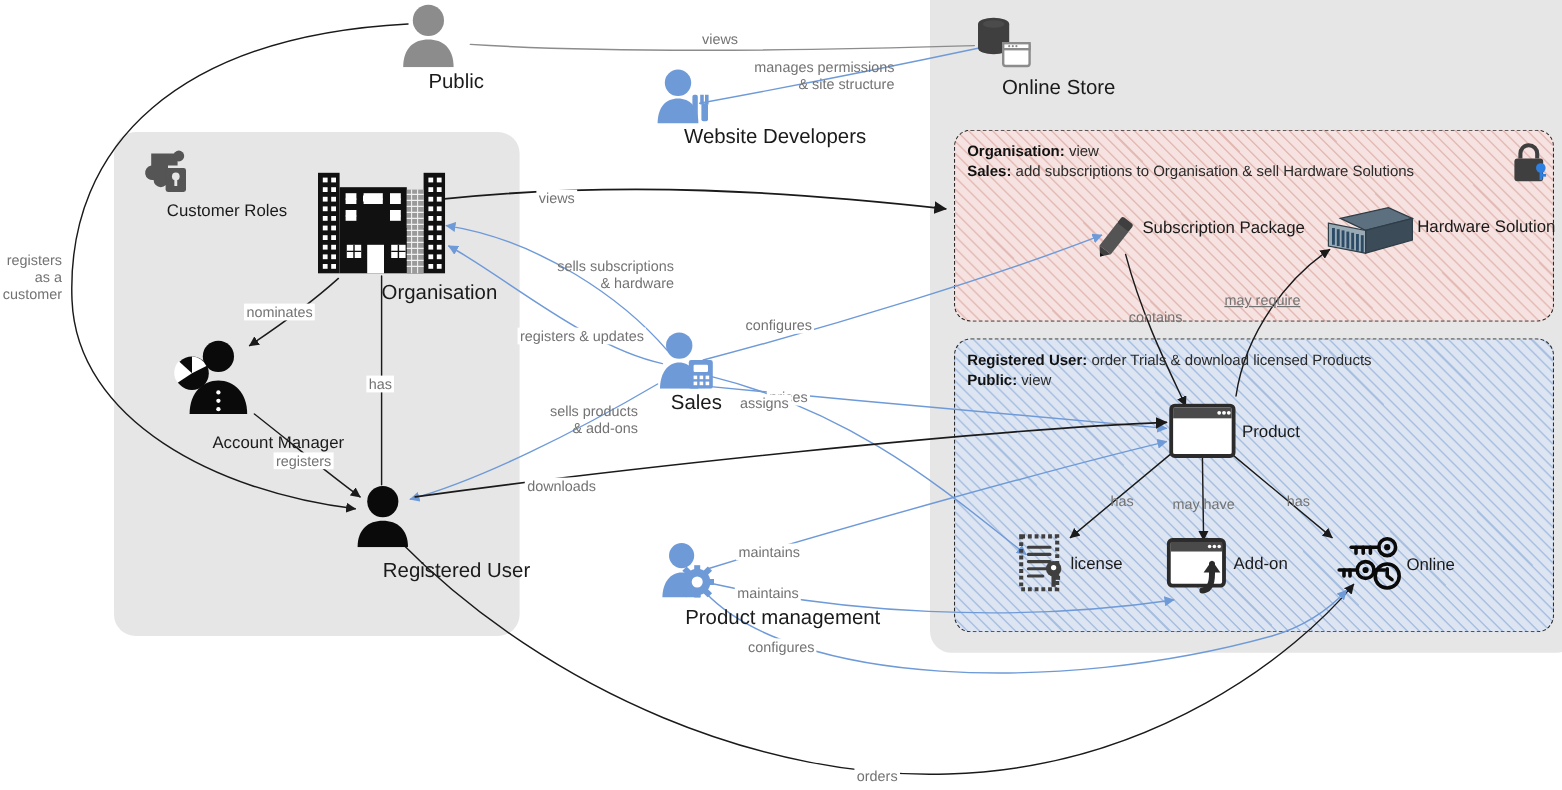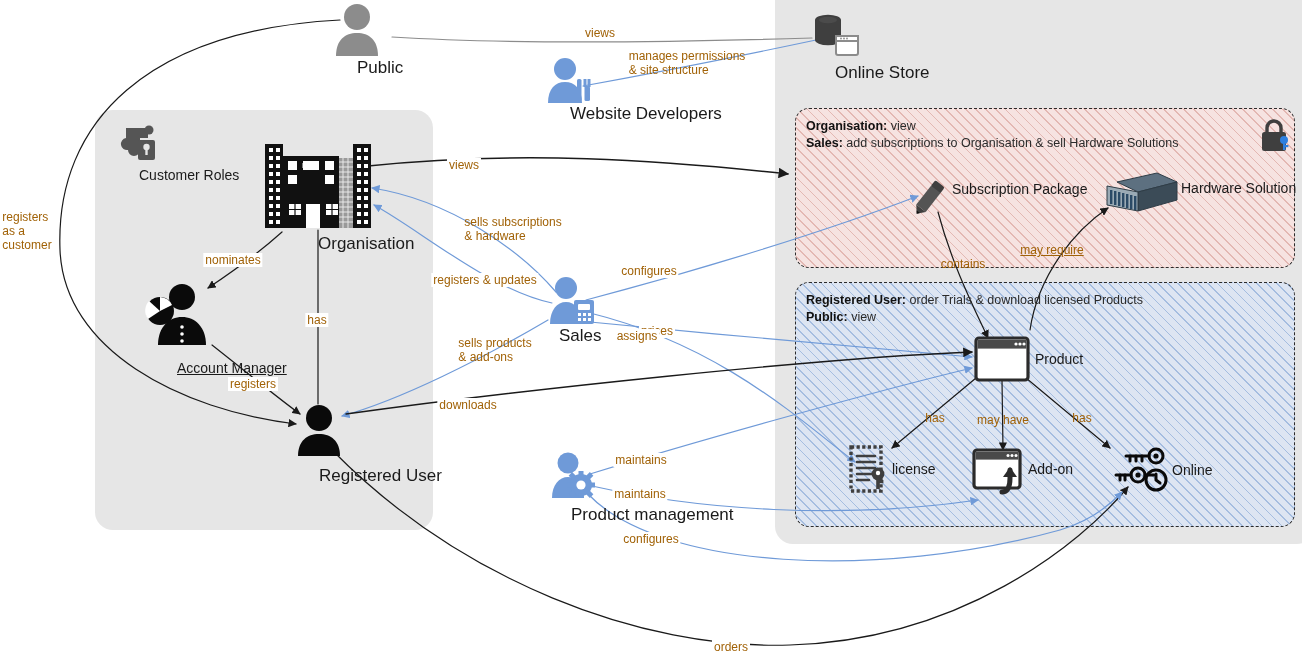--- a/index.html
+++ b/index.html
@@ -70,23 +70,23 @@
     white-space: nowrap;
     color: #1a1a1a;
   }
   .lbl-lg { font-size: 17px; }
   .lbl-md { font-size: 14px; }
 
   .edge-label {
     position: absolute;
     font-size: 12px;
     line-height: 14px;
-    color: #a16207;
+    color: #737373;
     white-space: nowrap;
-    text-align: left;
+    text-align: right;
     background: #ffffff;
     padding: 0 2px;
   }
   .edge-label.nobg { background: transparent; }
   .edge-label.ctr { transform: translateX(-50%); }
 
   .ico { position: absolute; }
 </style>
 </head>
 <body>
@@ -323,21 +323,21 @@
         <path d="M18,62 C18,44 29,34 42,34 C55,34 66,44 66,62 Z" fill="#0a0a0a"></path>
         <circle cx="20" cy="28" r="14" fill="#0a0a0a"></circle>
         <path d="M20,28 L20,14 A14,14 0 0 1 32,22 Z" fill="#ffffff"></path>
         <path d="M20,28 L8,36 A14,14 0 0 1 9,18 Z" fill="#ffffff"></path>
         <circle cx="42" cy="44" r="1.8" fill="#ffffff"></circle>
         <circle cx="42" cy="51" r="1.8" fill="#ffffff"></circle>
         <circle cx="42" cy="58" r="1.8" fill="#ffffff"></circle>
       </svg>
     </div>
   </div>
-  <div class="node-label lbl-md ctr" style="left:177px; top:360px;text-decoration:underline;">Account Manager</div>
+  <div class="node-label lbl-md ctr" style="left:177px; top:360px;">Account Manager</div>
 
   <div class="node" style="left:294px; top:404px;">
     <div class="ico" style="left:0; top:0;">
       <svg width="50" height="52" viewBox="0 0 50 52" xmlns="http://www.w3.org/2000/svg">
         <circle cx="25" cy="14" r="13" fill="#0a0a0a"></circle>
         <path d="M4,52 C4,37 13,30 25,30 C37,30 46,37 46,52 Z" fill="#0a0a0a"></path>
       </svg>
     </div>
   </div>
   <div class="node-label lbl-lg ctr" style="left:319px; top:466px;">Registered User</div>

